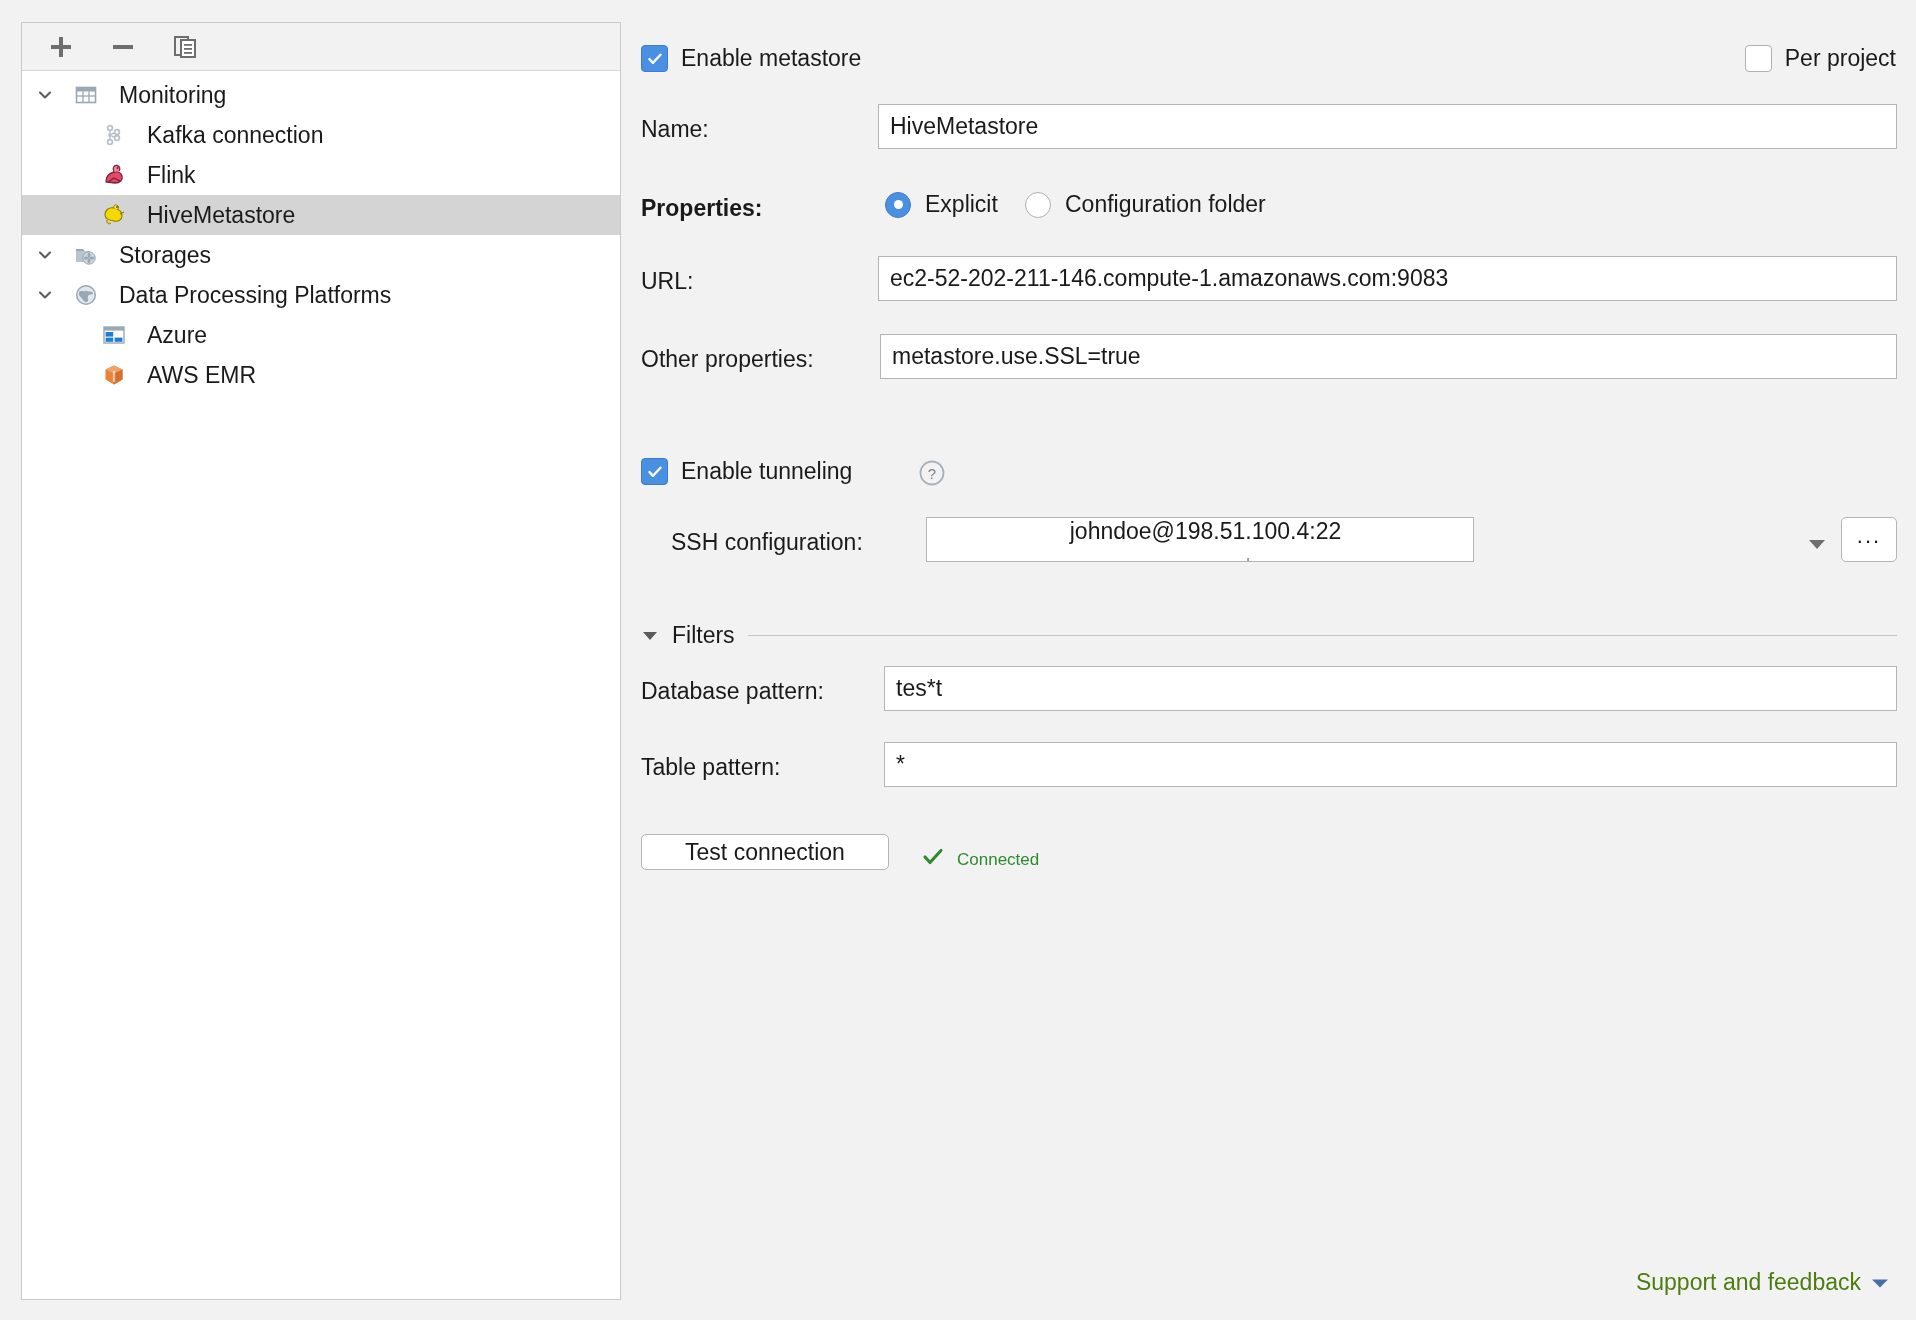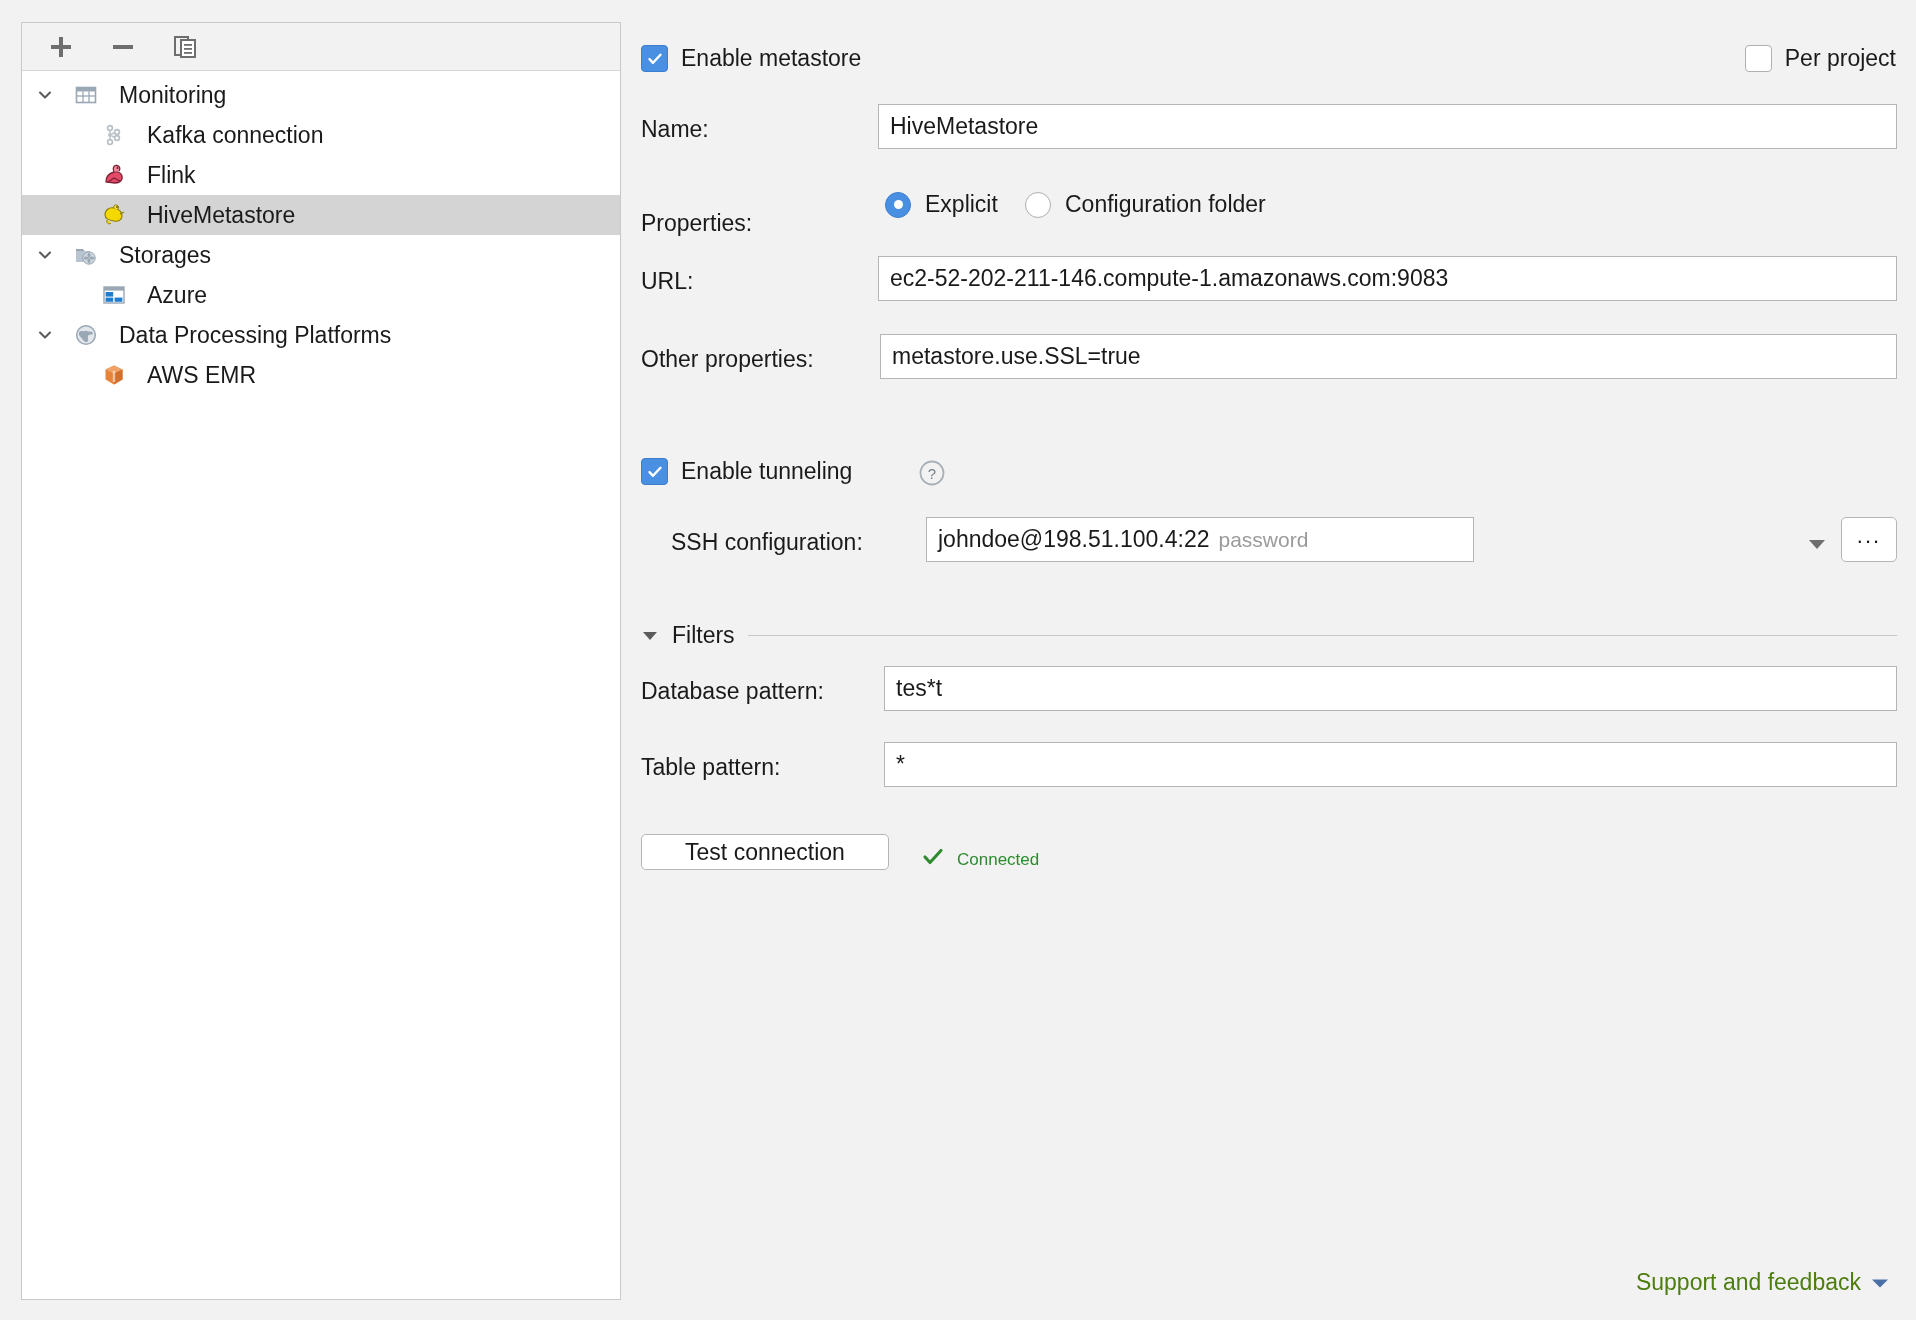--- a/index.html
+++ b/index.html
@@ -299,46 +299,46 @@
           <path d="M15 9.5 C17 11 17 13 15 15 C13 13 13 11 15 9.5 Z" fill="#9aa7b4"></path>
           <path d="M20.5 15 C19 17 17 17 15 15 C17 13 19 13 20.5 15 Z" fill="#9aa7b4"></path>
           <path d="M15 20.5 C13 19 13 17 15 15 C17 17 17 19 15 20.5 Z" fill="#9aa7b4"></path>
           <path d="M9.5 15 C11 13 13 13 15 15 C13 17 11 17 9.5 15 Z" fill="#9aa7b4"></path>
         </svg>
       </span>
       <span class="tree-label">Storages</span>
     </div>
 
     <div class="tree-row">
+      <span class="tree-chevron">
+        <svg width="18" height="18" viewBox="0 0 18 18">
+            <path d="M4 6.5 L9 11.5 L14 6.5" fill="none" stroke="#5c5c5c" stroke-width="2.1" stroke-linecap="round" stroke-linejoin="round"></path>
+          </svg>
+      </span>
+      <span class="tree-icon">
+        <svg width="24" height="24" viewBox="0 0 24 24">
+          <circle cx="12" cy="12" r="9.3" fill="#e3e8ec" stroke="#9aa7b4" stroke-width="1.5"></circle>
+          <path d="M5 9 C7 7 9 9 11 8 C13 7 14 9 16 8.5 C18 8 19 10 19 11 C17 12 15 11 14 13 C13 15 15 16 14 18 C13 20 10 19 9 17 C8 15 6 14 5 12 Z" fill="#9aa7b4"></path>
+        </svg>
+      </span>
+      <span class="tree-label">Data Processing Platforms</span>
+    </div>
+
+    <div class="tree-row">
       <span class="tree-chevron spacer"></span>
       <span class="tree-icon" style="margin-left:28px">
         <svg width="24" height="24" viewBox="0 0 24 24">
           <rect x="2" y="4" width="20" height="16" fill="#ffffff" stroke="#9aa7b4" stroke-width="1.4"></rect>
           <rect x="2" y="4" width="20" height="3.6" fill="#9aa7b4"></rect>
           <rect x="3.6" y="9" width="7.6" height="4.6" fill="#1f7ed0"></rect>
           <rect x="3.6" y="14.6" width="7.6" height="4.2" fill="#1f7ed0"></rect>
           <rect x="12.6" y="14.6" width="7.8" height="4.2" fill="#1f7ed0"></rect>
         </svg>
       </span>
       <span class="tree-label">Azure</span>
-    </div>
-
-    <div class="tree-row">
-      <span class="tree-chevron">
-        <svg width="18" height="18" viewBox="0 0 18 18">
-            <path d="M4 6.5 L9 11.5 L14 6.5" fill="none" stroke="#5c5c5c" stroke-width="2.1" stroke-linecap="round" stroke-linejoin="round"></path>
-          </svg>
-      </span>
-      <span class="tree-icon">
-        <svg width="24" height="24" viewBox="0 0 24 24">
-          <circle cx="12" cy="12" r="9.3" fill="#e3e8ec" stroke="#9aa7b4" stroke-width="1.5"></circle>
-          <path d="M5 9 C7 7 9 9 11 8 C13 7 14 9 16 8.5 C18 8 19 10 19 11 C17 12 15 11 14 13 C13 15 15 16 14 18 C13 20 10 19 9 17 C8 15 6 14 5 12 Z" fill="#9aa7b4"></path>
-        </svg>
-      </span>
-      <span class="tree-label">Data Processing Platforms</span>
     </div>
 
     <div class="tree-row">
       <span class="tree-chevron spacer"></span>
       <span class="tree-icon" style="margin-left:28px">
         <svg width="24" height="24" viewBox="0 0 24 24">
           <path d="M12 2.5 L20.5 6.5 L20.5 16.5 L12 21.5 L3.5 16.5 L3.5 6.5 Z" fill="#e8833a"></path>
           <path d="M12 2.5 L20.5 6.5 L12 10.5 L3.5 6.5 Z" fill="#f0a368"></path>
           <path d="M12 10.5 L20.5 6.5 L20.5 16.5 L12 21.5 Z" fill="#d3702c"></path>
           <rect x="10.8" y="8" width="2.4" height="11" fill="#ffffff" opacity="0.55"></rect>
@@ -364,21 +364,21 @@
 
     <div class="row-flex" style="gap:13px;">
       <span class="cb unchecked"></span>
       <span class="field-label">Per project</span>
     </div>
   </div>
 
   <div class="field-label" style="position:absolute; left:19px; top:116px;">Name:</div>
   <div class="textinput" style="position:absolute; left:256px; top:104px; width:1019px;">HiveMetastore</div>
 
-  <div class="field-label" style="position:absolute; left:19px; top:210px;">Properties:</div>
+  <div class="field-label" style="position:absolute; left:19px; top:195px;font-weight:bold;">Properties:</div>
   <div class="row-flex" style="position:absolute; left:263px; top:191px; gap:14px;">
     <span class="rb on"></span>
     <span class="field-label">Explicit</span>
   </div>
   <div class="row-flex" style="position:absolute; left:403px; top:191px; gap:14px;">
     <span class="rb off"></span>
     <span class="field-label">Configuration folder</span>
   </div>
 
   <div class="field-label" style="position:absolute; left:19px; top:268px;">URL:</div>
@@ -396,21 +396,21 @@
     <span class="field-label">Enable tunneling</span>
   </div>
   <span style="position:absolute; left:295px; top:458px;">
     <svg width="30" height="30" viewBox="0 0 30 30">
       <circle cx="15" cy="15" r="11.5" fill="none" stroke="#a8b0b8" stroke-width="1.8"></circle>
       <text x="15" y="21" text-anchor="middle" font-family="Liberation Sans, sans-serif" font-size="15" fill="#78828c">?</text>
     </svg>
   </span>
 
   <div class="field-label" style="position:absolute; left:49px; top:529px;">SSH configuration:</div>
-  <div class="textinput" style="position:absolute; left:304px; top:517px; width:548px; justify-content:flex-start; gap:9px; padding-right:0;">
+  <div class="textinput" style="position:absolute; left:304px; top:517px; width:548px; justify-content:flex-start; gap:9px; padding-right:0;flex-direction:column;">
     <span>johndoe@198.51.100.4:22</span>
     <span style="color:#9a9a9a; font-size:21px;">password</span>
   </div>
   <span style="position:absolute; left:1184px; top:531px;">
     <svg width="22" height="16" viewBox="0 0 22 16">
         <path d="M3 4 L11 13 L19 4 Z" fill="#6e6e6e"></path>
       </svg>
   </span>
   <div class="btn" style="position:absolute; left:1219px; top:517px; width:56px; height:45px;">
     <span style="letter-spacing:2px; font-size:22px; position:relative; top:-4px;">...</span>

